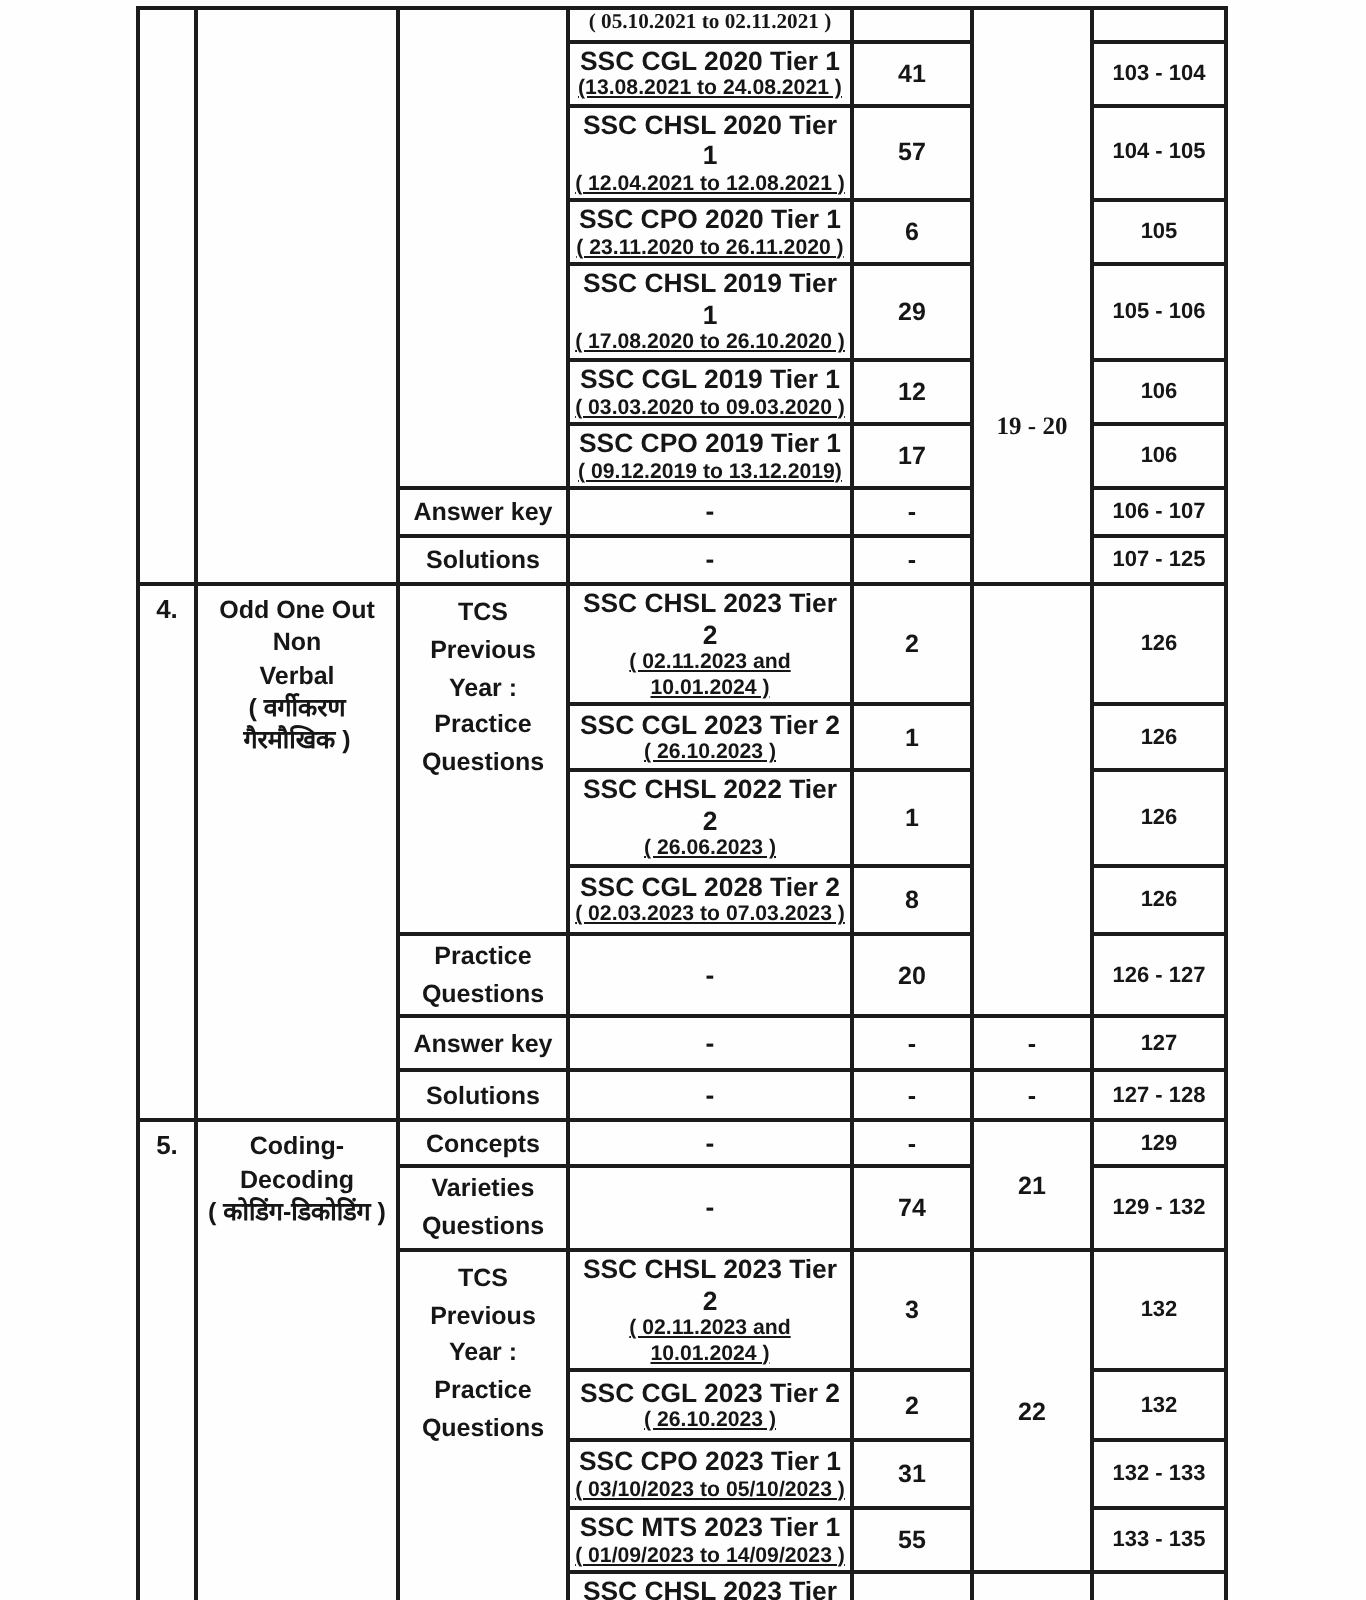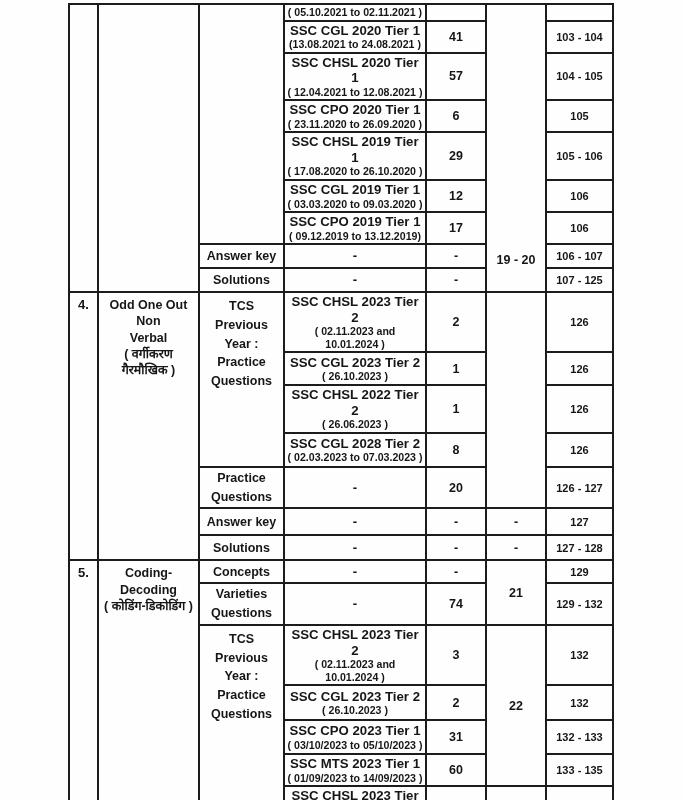--- a/index.html
+++ b/index.html
@@ -16,44 +16,44 @@
     text-align:center; vertical-align:middle;
     font-weight:700; padding:1px 2px; overflow:hidden;
     color:#161616;
   }
   
   .col0 { font-size:13px; }                                
   .col1 { font-size:12.5px; line-height:1.3; }             
   .col2 { font-size:12.5px; line-height:1.5;text-align:center; }             
   .col3 { line-height:1.18; }                              
   .col3 div:first-child { font-size:13.2px; }
-  .col3 div:nth-child(2) { font-size:10.6px; }
+  .col3 div:nth-child(2) { font-size:10.6px;text-decoration:underline; }
   .col3.date-first div:first-child { font-size:10.6px; }
   .col4 { font-size:12.5px; }                              
   .col5 { font-size:12.5px; }                              
   .col6 { font-size:11px; }                                
   .top { vertical-align:top; padding-top:4px; }
-  .low { vertical-align:bottom; padding-bottom:24px; }
+  .low { vertical-align:bottom; padding-bottom:70px; }
 </style>
 </head>
 <body>
 
 <div class="page">
   <table class="index-table">
     <colgroup>
         <col style="width: 29px;">
         <col style="width: 101px;">
         <col style="width: 85px;">
         <col style="width: 142px;">
         <col style="width: 60px;">
         <col style="width: 60px;">
         <col style="width: 67px;">
       </colgroup>
     <tbody>
-        <tr style="height: 13px;">
+        <tr style="height: 13px; font-family: Liberation Serif, serif;">
           <td class="col0" rowspan="9"></td>
           <td class="col1" rowspan="9"></td>
           <td class="col2" rowspan="7"></td>
           <td class="col3 date-first">
             <div>( 05.10.2021 to 02.11.2021 )</div>
           </td>
           <td class="col4"></td>
           <td class="col5 low" rowspan="9">
             <div>19 - 20</div>
           </td>
@@ -79,21 +79,21 @@
           <td class="col4">
             <div>57</div>
           </td>
           <td class="col6">
             <div>104 - 105</div>
           </td>
         </tr>
         <tr style="height: 32px;">
           <td class="col3">
             <div>SSC CPO 2020 Tier 1</div>
-            <div>( 23.11.2020 to 26.09.2020 )</div>
+            <div>( 23.11.2020 to 26.11.2020 )</div>
           </td>
           <td class="col4">
             <div>6</div>
           </td>
           <td class="col6">
             <div>105</div>
           </td>
         </tr>
         <tr style="height: 32px;">
           <td class="col3">
@@ -352,21 +352,21 @@
           <td class="col6">
             <div>132 - 133</div>
           </td>
         </tr>
         <tr style="height: 31px;">
           <td class="col3">
             <div>SSC MTS 2023 Tier 1</div>
             <div>( 01/09/2023 to 14/09/2023 )</div>
           </td>
           <td class="col4">
-            <div>60</div>
+            <div>55</div>
           </td>
           <td class="col6">
             <div>133 - 135</div>
           </td>
         </tr>
         <tr style="height: 34px;">
           <td class="col3">
             <div>SSC CHSL 2023 Tier 1</div>
           </td>
           <td class="col4"></td>

